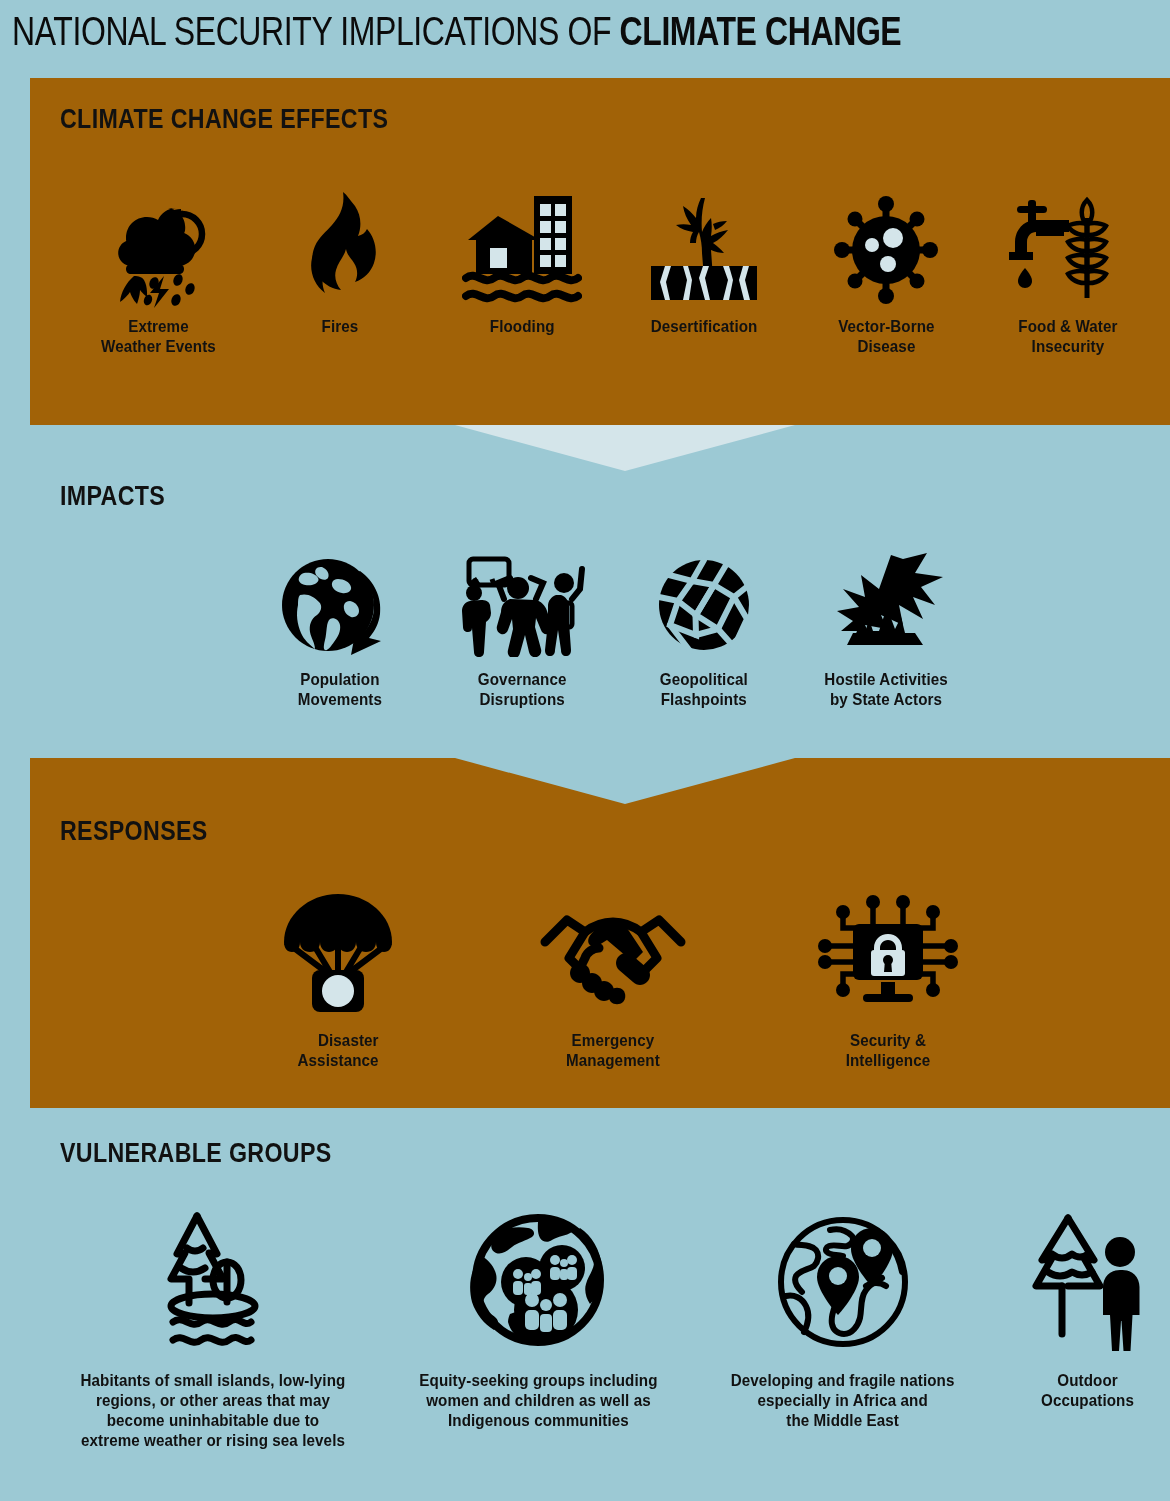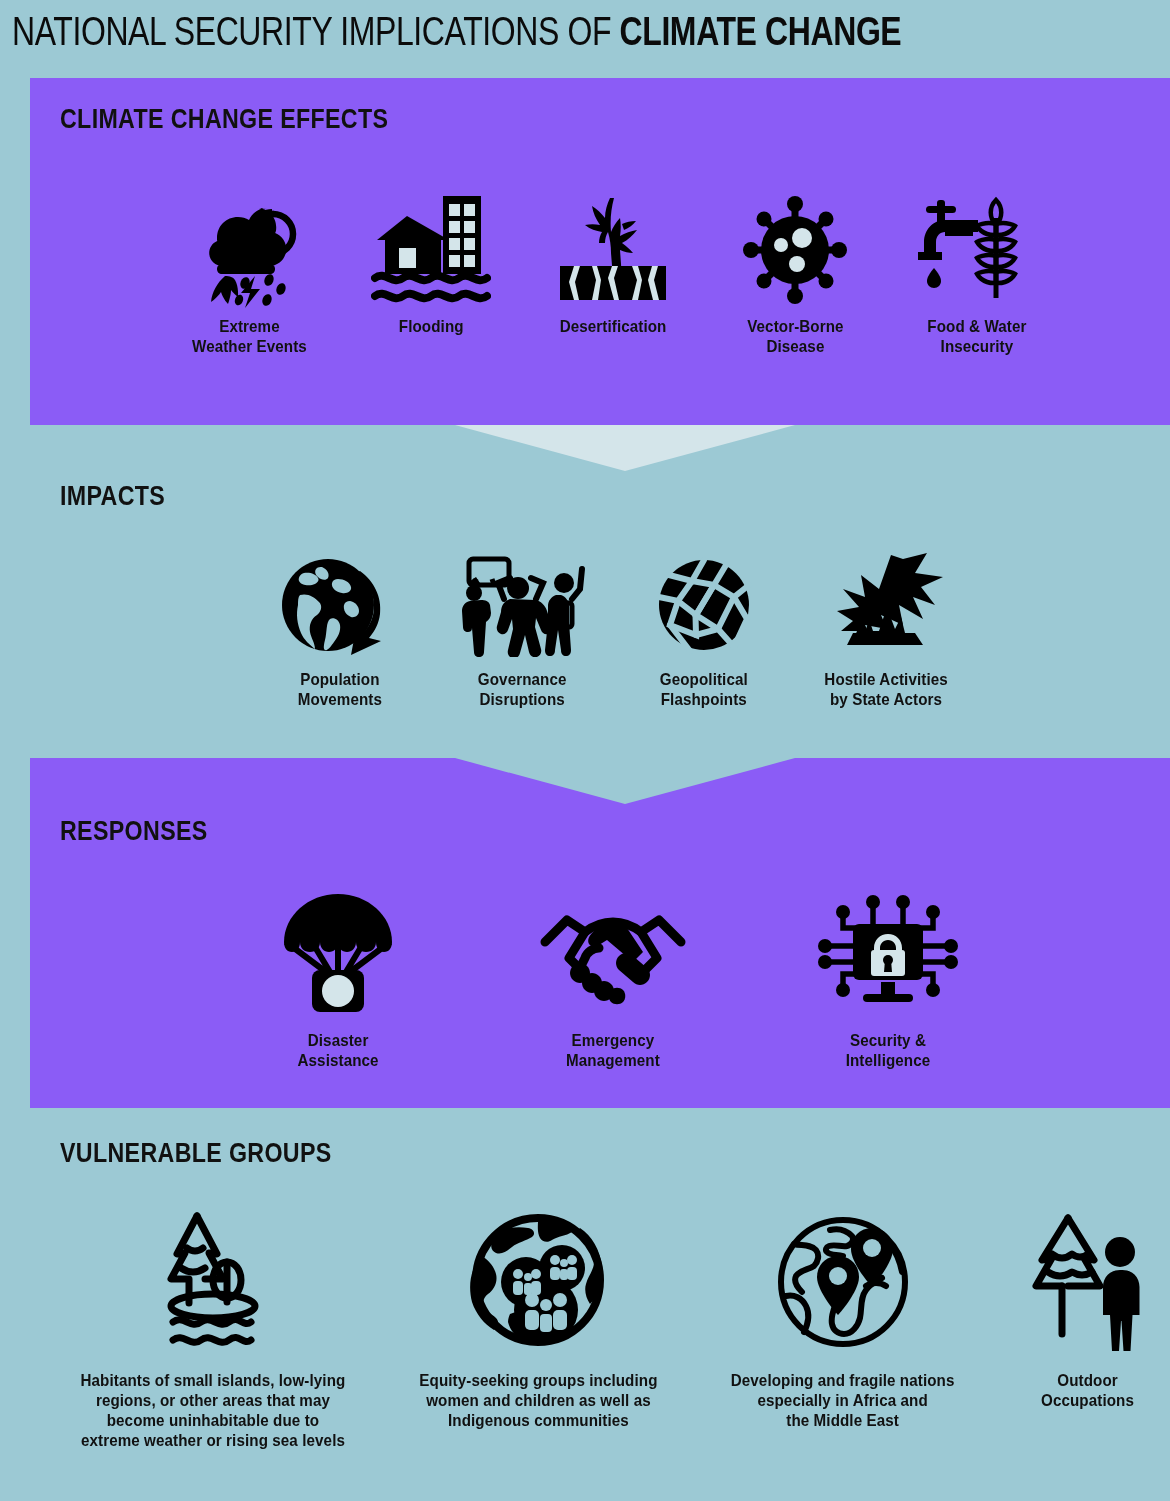--- a/index.html
+++ b/index.html
@@ -42,21 +42,21 @@
     width: 1140px; height: 1423px;
     background: #d4e5ea;
     overflow: hidden;
   }
 
   .band {
     position: absolute;
     left: 0; width: 1140px;
     overflow: visible;
   }
-  .band.light { background: #8b5cf6; }
+  .band.light { background: #a16207; }
   .band.dark  { background: #9cc9d4; }
 
   #band-effects   { top: 0;    height: 347px; }
   #band-impacts   { top: 347px; height: 333px; }
   #band-responses { top: 680px; height: 350px; }
   #band-vulner    { top: 1030px; height: 393px; }
 
   
   .notch {
     position: absolute;
@@ -151,20 +151,31 @@
                 <ellipse cx="92" cy="99" rx="4.5" ry="6" transform="rotate(20 92 99)"></ellipse>
                 <ellipse cx="78" cy="110" rx="4.5" ry="6" transform="rotate(20 78 110)"></ellipse>
                 <ellipse cx="50" cy="110" rx="4" ry="5.5" transform="rotate(20 50 110)"></ellipse>
               </g>
             </svg>
           </div>
           <div class="cell-label" style="margin-top:8px; white-space:pre-line;">Extreme
 Weather Events</div>
         </div>
 
+        <div class="cell" style="width:182px;">
+          <div class="icon-wrap" style="height:130px;">
+            <svg width="90" height="118" viewBox="0 0 90 118">
+              <g fill="#000">
+                <path d="M48 2c2 14-3 24-11 33-6 7-13 12-17 21-5 11-3 24 5 33 5 6 13 10 21 11-5-6-7-13-5-20 2-8 8-13 10-21 1 6 5 9 8 14 4 6 4 13 1 19 9-3 16-10 19-19 4-12 1-25-7-34-2 4-5 6-9 7 4-10 3-21-3-30C55 10 52 5 48 2z"></path>
+                <path d="M26 50c-4 5-7 11-9 18-3 13 2 27 13 35-4-9-3-18 2-26-3-1-5-4-6-7-1-7 2-14 0-20z"></path>
+              </g>
+            </svg>
+          </div>
+          <div class="cell-label" style="margin-top:8px; white-space:pre-line;">Fires</div>
+        </div>
 
         <div class="cell" style="width:182px;">
           <div class="icon-wrap" style="height:130px;">
             <svg width="120" height="118" viewBox="0 0 120 118">
               <g fill="#000">
                 <rect x="72" y="6" width="38" height="78"></rect>
                 <g fill="#d4e5ea">
                   <rect x="78" y="14" width="11" height="12"></rect>
                   <rect x="93" y="14" width="11" height="12"></rect>
                   <rect x="78" y="31" width="11" height="12"></rect>
@@ -366,21 +377,21 @@
 
       </div>
     </div>
 
     <div class="band light" id="band-responses">
       <div class="notch dark-into-light"></div>
       <div class="band-title" style="top:58px;">RESPONSES</div>
 
       <div class="row" style="top:128px;">
 
-        <div class="cell" style="width:275px;">
+        <div class="cell" style="width:275px;text-align:right;">
           <div class="icon-wrap" style="height:130px;">
             <svg width="124" height="126" viewBox="0 0 124 126">
               <g fill="#000">
                 <path d="M62 4C32 4 8 26 8 52h108C116 26 92 4 62 4z"></path>
                 <path fill="none" stroke="#000" stroke-width="6" d="M10 52l40 30M36 52l18 30M62 52v30M88 52L70 82M114 52L74 82"></path>
                 <path d="M8 52c0 6 3 10 8 10s8-4 8-10zM24 52c0 6 4 10 10 10s10-4 10-10zM44 52c0 6 4 10 9 10s9-4 9-10zM62 52c0 6 4 10 9 10s9-4 9-10zM80 52c0 6 4 10 10 10s10-4 10-10zM100 52c0 6 3 10 8 10s8-4 8-10z"></path>
                 <rect x="36" y="80" width="52" height="42" rx="8"></rect>
                 <g fill="#d4e5ea">
                   <circle cx="62" cy="101" r="16"></circle>
                   <rect x="57" y="91" width="10" height="20"></rect>

